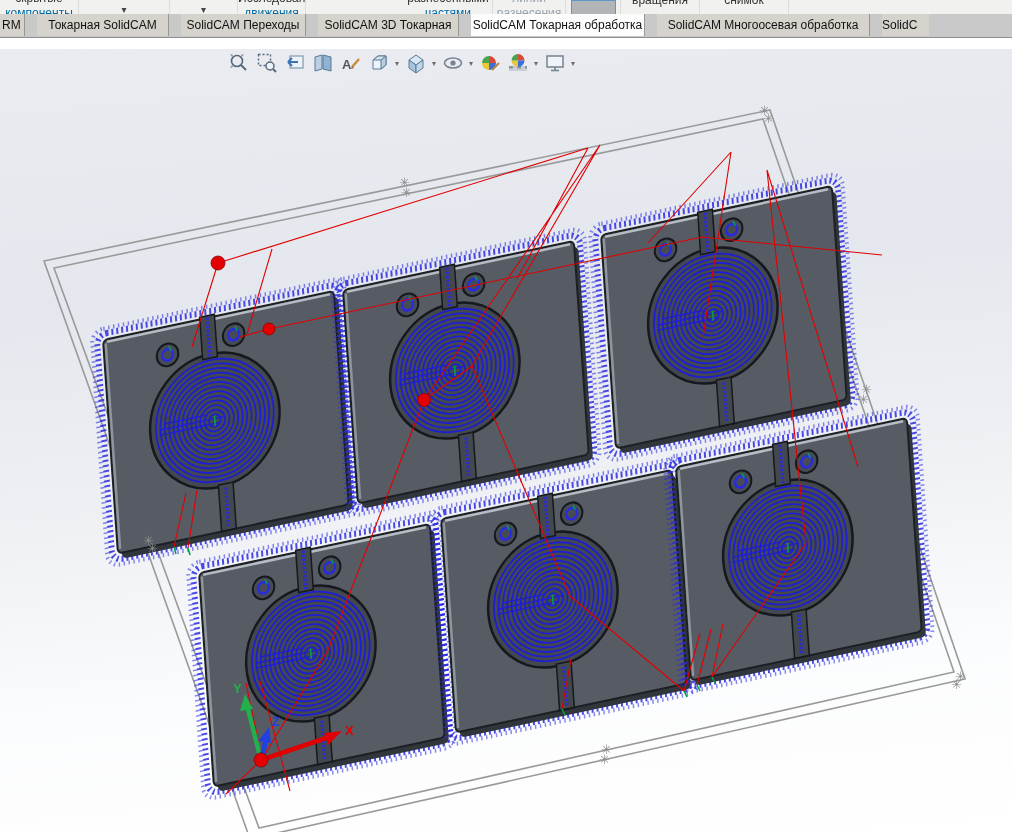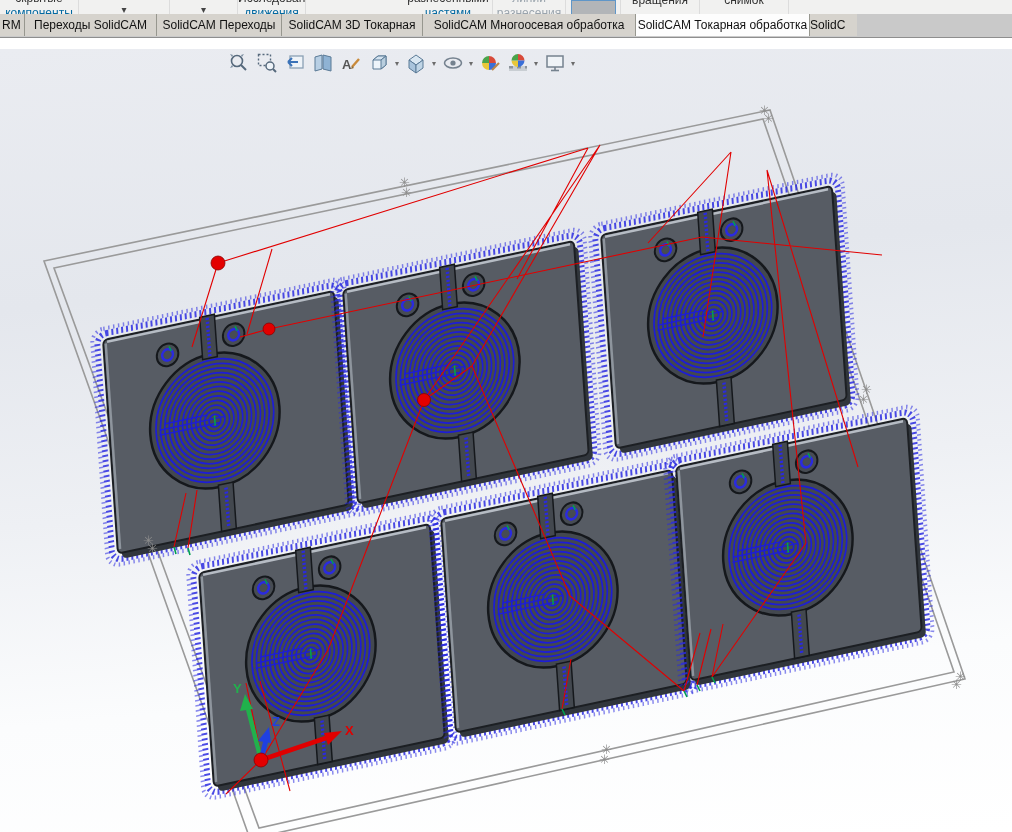--- a/index.html
+++ b/index.html
@@ -12,21 +12,21 @@
   .rcell{position:relative;height:26px;overflow:hidden;border-right:1px solid #dcdcdc;flex:0 0 auto;}
   .rl1{position:absolute;top:-9px;left:0;right:0;text-align:center;font-size:12px;line-height:14px;color:#333;white-space:nowrap;}
   .rl2{position:absolute;top:6px;left:0;right:0;text-align:center;font-size:12px;line-height:14px;color:#0369a1;white-space:nowrap;}
   .rdis{color:#9aa4ad;}
   .rarr{position:absolute;top:4px;left:0;right:0;text-align:center;font-size:10px;color:#444;}
   .ribbon-btn{position:absolute;top:0;left:5px;width:43px;height:24px;background:#b2b5b8;
               border:1px solid #5f96c8;}
 
   
   .tabbar{position:absolute;left:0;top:14px;width:1012px;height:23px;background:#c9c9c9;
-          border-bottom:1px solid #8e8e8e;display:flex;}
+          border-bottom:1px solid #8e8e8e;display:flex;gap:12px;}
   .tab{flex:0 0 auto;height:22px;background:#d6d3cd;border-right:1px solid #97978f;
        font-size:12px;color:#111;display:flex;align-items:center;justify-content:center;
        overflow:hidden;white-space:nowrap;box-sizing:border-box;}
   .tab.active{background:#fdfdfd;}
   .tab.partial-left{justify-content:flex-start;padding-left:2px;}
   .tab.partial-right{justify-content:flex-start;padding-left:0;border-right:none;}
 
   
   .viewport{position:absolute;left:0;top:49px;width:1012px;height:783px;
             background:linear-gradient(175deg,#eaecf1 0%,#e4e7ed 30%,#eef0f4 55%,#fbfcfd 78%,#ffffff 100%);}
@@ -75,33 +75,33 @@
     <div class="rl1" style="top:-7px">снимок</div>
   </div>
   <div class="rcell" style="flex:1 1 auto;border-right:none"></div>
 </div>
 
 <div class="tabbar">
   <div class="tab partial-left" style="width:25px">
         <span>RM</span>
       </div>
   <div class="tab" style="width:132px">
-        <span>Переходы SolidCAM</span>
+        <span>Токарная SolidCAM</span>
       </div>
   <div class="tab" style="width:125px">
         <span>SolidCAM Переходы</span>
       </div>
   <div class="tab" style="width:141px">
         <span>SolidCAM 3D Токарная</span>
       </div>
+  <div class="tab active" style="width:174px">
+        <span>SolidCAM Токарная обработка</span>
+      </div>
   <div class="tab" style="width:213px">
         <span>SolidCAM Многоосевая обработка</span>
-      </div>
-  <div class="tab active" style="width:174px">
-        <span>SolidCAM Токарная обработка</span>
       </div>
   <div class="tab partial-right" style="width:47px">
         <span>SolidC</span>
       </div>
 </div>
 
 <div class="viewport">
 
   <div class="hud">
     <svg class="hicon" viewBox="0 0 22 22">

